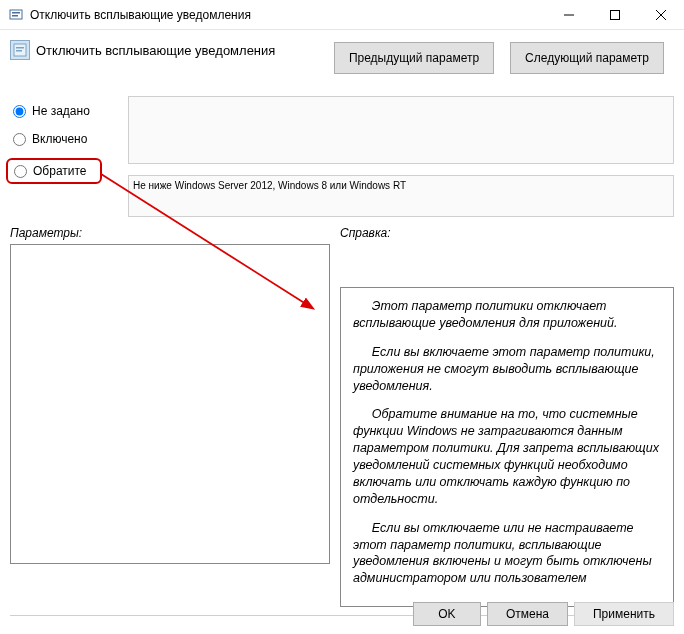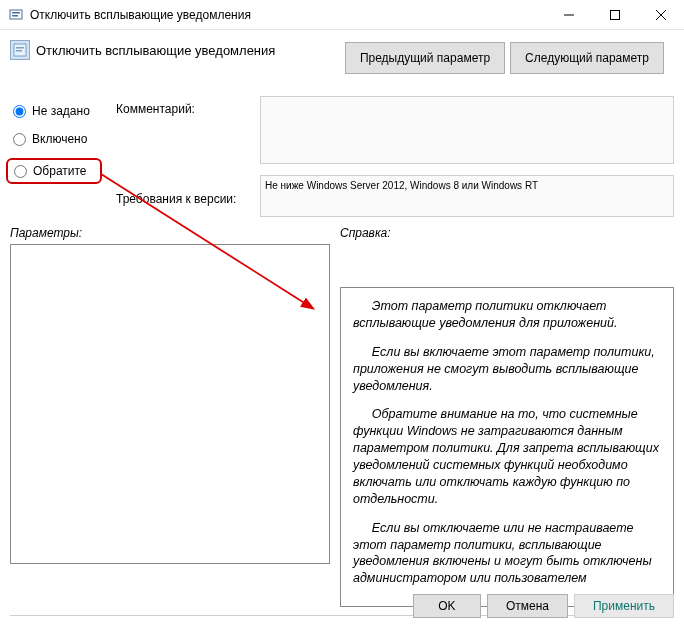--- a/index.html
+++ b/index.html
@@ -6,42 +6,42 @@
 body { font-family: "Segoe UI", Tahoma, sans-serif; font-size: 12px; background: #fff; color: #000; width: 684px; height: 634px; overflow: hidden; position: relative; }
 .titlebar { height: 30px; display: flex; align-items: center; padding-left: 8px; border-bottom: 1px solid #e5e5e5; }
 .titlebar-icon { width: 16px; height: 16px; margin-right: 6px; display: inline-flex; align-items: center; justify-content: center; }
 .titlebar-text { flex: 1; font-size: 12px; }
 .titlebar-btns { display: flex; }
 .titlebar-btn { width: 46px; height: 30px; display: flex; align-items: center; justify-content: center; font-size: 14px; background: transparent; border: none; }
 .header { display: flex; align-items: flex-start; padding: 10px 10px 6px 10px; }
 .header-left { display: flex; align-items: center; flex: 1; }
 .header-icon { width: 20px; height: 20px; margin-right: 6px; background: #d0e4f5; border: 1px solid #8aaac7; display: flex; align-items: center; justify-content: center; }
 .header-title { font-size: 13px; }
-.nav-btns { display: flex; gap: 5px; margin-left: auto; padding: 2px 10px 10px 0; }
+.nav-btns { display: flex; gap: 16px; margin-left: auto; padding: 2px 10px 10px 0; }
 .nav-btn { padding: 8px 14px; font-size: 12px; border: 1px solid #adadad; background: #e1e1e1; }
-.body { display: flex; padding: 6px 10px 0 10px; gap: 14px; }
+.body { display: flex; padding: 6px 10px 0 10px; gap: 26px; }
 .left-col { width: 92px; padding-top: 6px; }
 .mid-col { width: 130px; padding-top: 6px; }
 .right-col { flex: 1; }
 .radio-row { display: flex; align-items: center; margin-bottom: 10px; padding: 2px 3px; }
 .radio-row input { margin-right: 6px; }
 .radio-highlight { border: 2px solid #c00; border-radius: 6px; padding: 4px 6px; margin-left: -4px; }
 .field-label { font-size: 12px; margin-bottom: 6px; }
 .comment-box { width: 100%; height: 68px; border: 1px solid #cfcfcf; background: #fafafa; font-family: inherit; font-size: 12px; padding: 4px; resize: none; }
 .req-box { width: 100%; height: 42px; border: 1px solid #cfcfcf; background: #fafafa; font-family: inherit; font-size: 10px; padding: 4px; margin-top: 8px; resize: none; overflow-y: scroll; }
 .panes { display: flex; gap: 10px; padding: 6px 10px 0 10px; font-style: italic; }
 .pane { display: flex; flex-direction: column; }
 .pane-left { width: 320px; }
 .pane-right { flex: 1; gap: 43px; }
 .pane-label { font-size: 12px; margin-bottom: 4px; }
 .pane-box { border: 1px solid #888; height: 320px; background: #fff; overflow-y: scroll; padding: 10px 12px; font-size: 12.5px; line-height: 1.35; }
 .pane-box p { margin: 0 0 12px 0; text-indent: 1.5em; }
-.footer { position: absolute; bottom: 16px; right: 10px; display: flex; gap: 6px; }
+.footer { position: absolute; bottom: 8px; right: 10px; display: flex; gap: 6px; }
 .footer .btn { padding: 4px 18px; font-size: 12px; border: 1px solid #adadad; background: #e1e1e1; min-width: 68px; }
-.footer .btn.disabled { color: #0f766e; background: #e9e9e9; border-color: #cfcfcf; }
+.footer .btn.disabled { color: #000000; background: #e9e9e9; border-color: #cfcfcf; }
 .divider { border-top: 1px solid #cfcfcf; margin: 8px 10px 0 10px; }
 .arrow-svg { position: absolute; left: -4px; top: 134px; width: 340px; height: 200px; pointer-events: none; }
 </style>
 </head>
 <body>
 
 <div class="titlebar">
   <span class="titlebar-icon">
     <svg width="14" height="14" viewBox="0 0 14 14">
         <rect x="1" y="2" width="12" height="9" fill="#fff" stroke="#4a6f9b"></rect>
@@ -95,25 +95,20 @@
     </label>
     <label class="radio-row">
       <input type="radio" name="state" style="">
       <span>Включено</span>
     </label>
     <label class="radio-row radio-highlight">
       <input type="radio" name="state" style="">
       <span>Обратите</span>
     </label>
   </div>
-  <div class="mid-col">
-    <div class="field-label">Комментарий:</div>
-    <div style="height:70px"></div>
-    <div class="field-label">Требования к версии:</div>
-  </div>
   <div class="right-col">
     <textarea class="comment-box" style=""></textarea>
     <textarea class="req-box" readonly="" style="">Не ниже Windows Server 2012, Windows 8 или Windows RT</textarea>
   </div>
 </div>
 
 <div class="panes">
   <div class="pane pane-left">
     <div class="pane-label">Параметры:</div>
     <div class="pane-box"></div>

